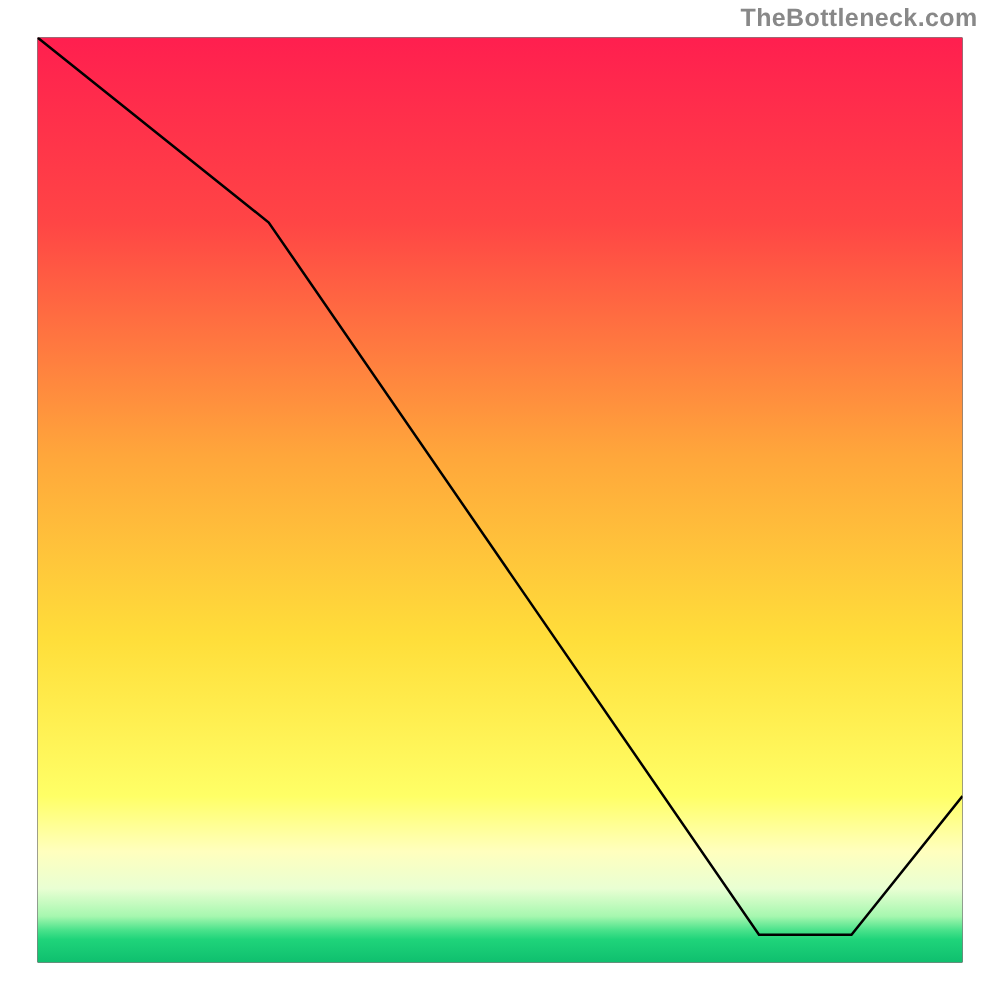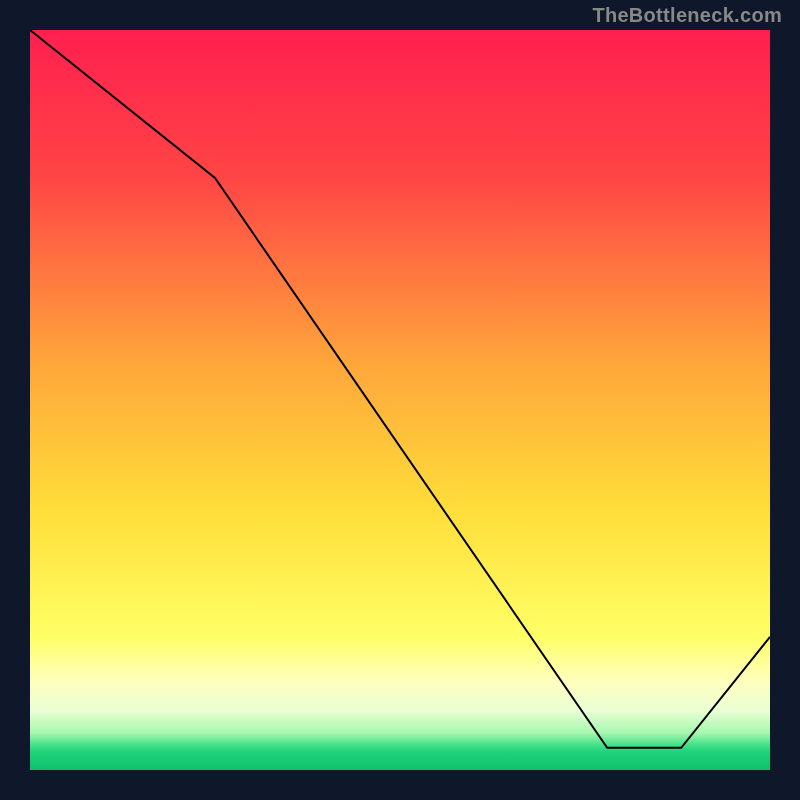--- a/index.html
+++ b/index.html
@@ -8,21 +8,21 @@
     width: 800px;
     height: 800px;
     background: #000;
     font-family: Arial, Helvetica, sans-serif;
     overflow: hidden;
   }
   .frame {
     position: relative;
     width: 800px;
     height: 800px;
-    background: #0f172a;
+    background: #ffffff;
   }
   .watermark {
     position: absolute;
     top: 4px;
     right: 18px;
     color: #888;
     font-size: 20px;
     font-weight: bold;
     letter-spacing: 0.3px;
   }

